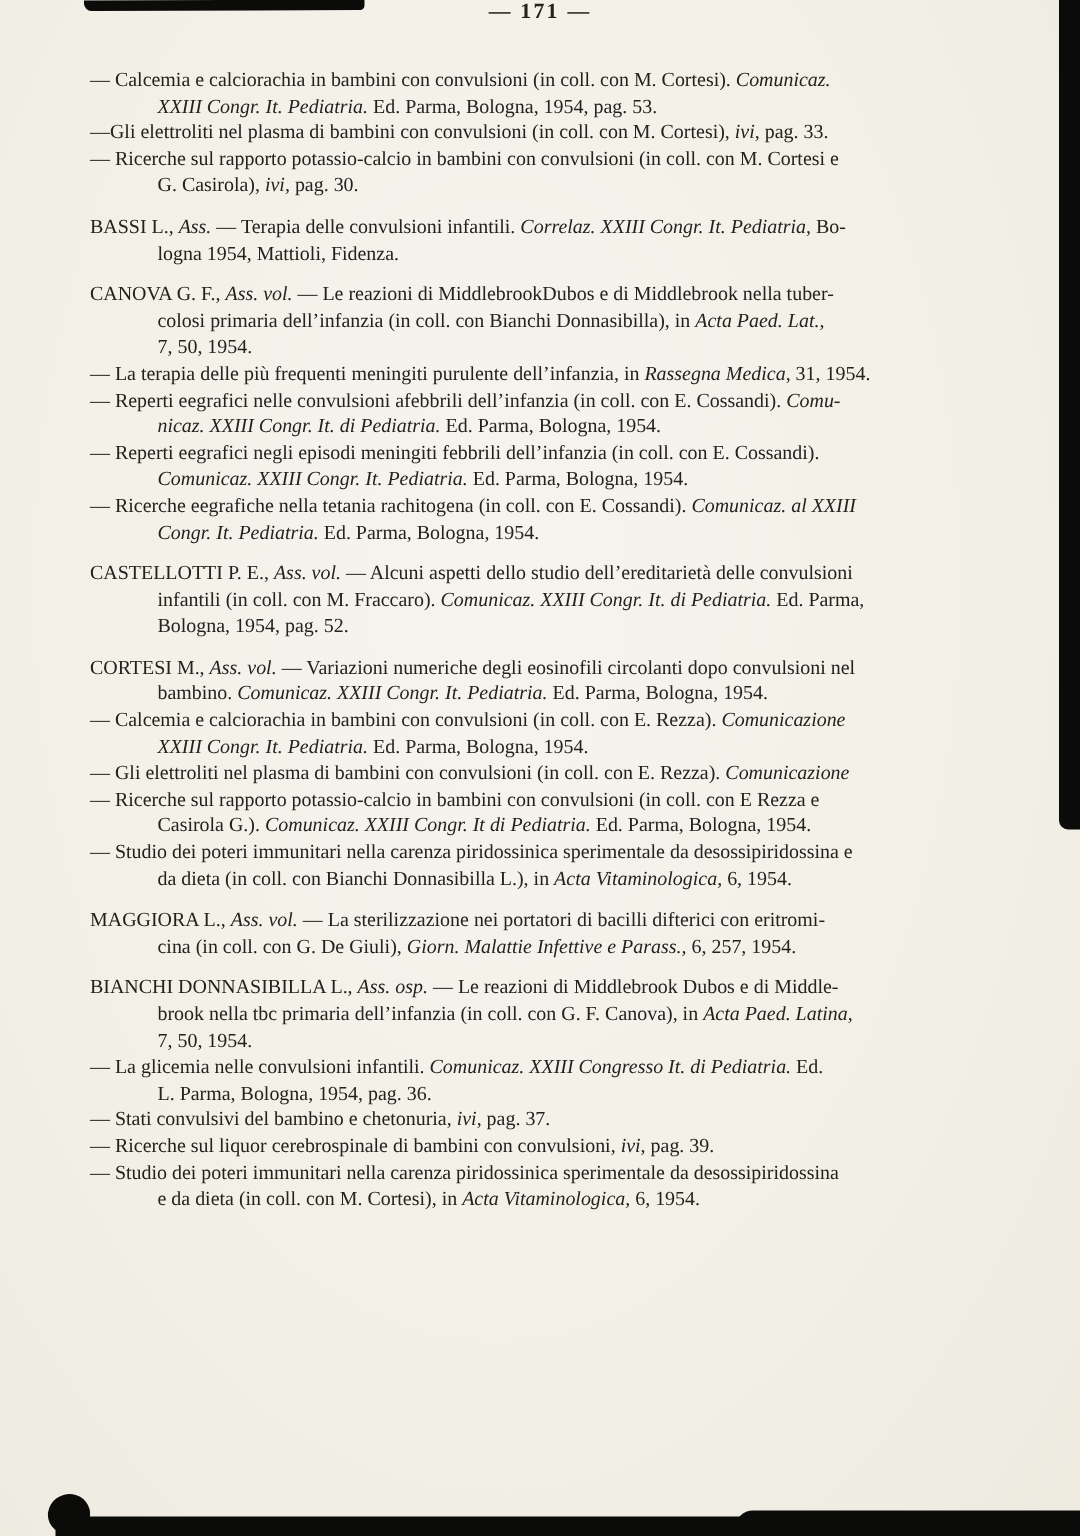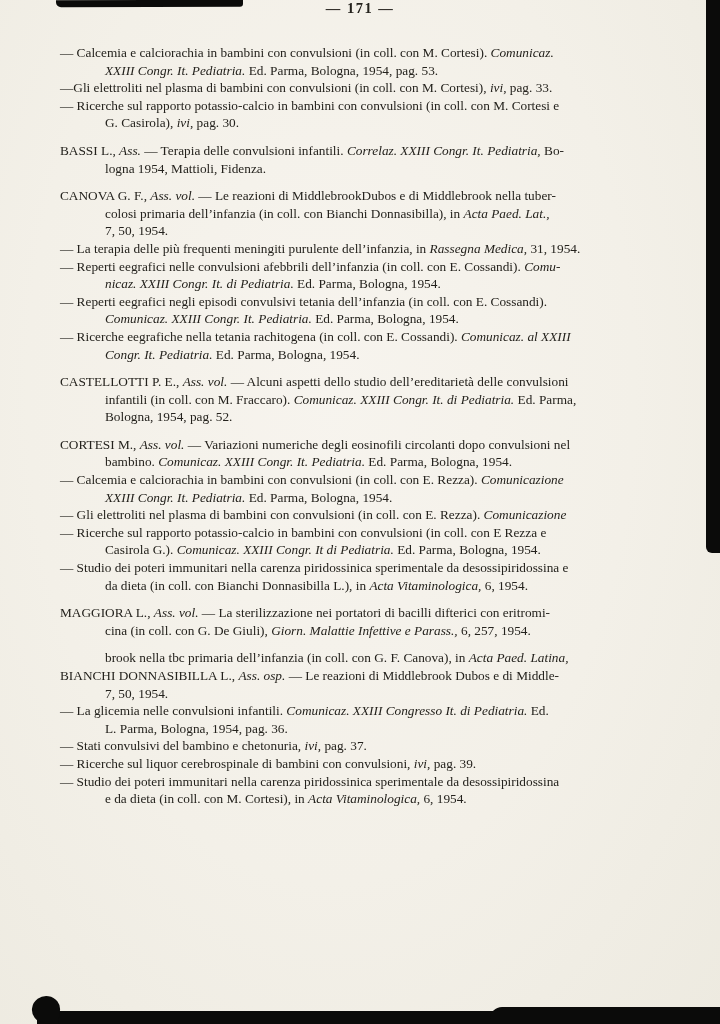--- a/index.html
+++ b/index.html
@@ -60,21 +60,21 @@
         <div class="line cont"><span class="rm">7, 50, 1954.</span></div>
       </div>
       <div class="entry">
         <div class="line"><span class="rm">— La terapia delle più frequenti meningiti purulente dell’infanzia, in </span><span class="it">Rassegna Medica</span><span class="rm">, 31, 1954.</span></div>
       </div>
       <div class="entry">
         <div class="line"><span class="rm">— Reperti eegrafici nelle convulsioni afebbrili dell’infanzia (in coll. con E. Cossandi). </span><span class="it">Comu-</span></div>
         <div class="line cont"><span class="it">nicaz. XXIII Congr. It. di Pediatria.</span><span class="rm"> Ed. Parma, Bologna, 1954.</span></div>
       </div>
       <div class="entry">
-        <div class="line"><span class="rm">— Reperti eegrafici negli episodi convulsivi tetania dell’infanzia (in coll. con E. Cossandi).</span></div>
+        <div class="line"><span class="rm">— Reperti eegrafici negli episodi meningiti febbrili dell’infanzia (in coll. con E. Cossandi).</span></div>
         <div class="line cont"><span class="it">Comunicaz. XXIII Congr. It. Pediatria.</span><span class="rm"> Ed. Parma, Bologna, 1954.</span></div>
       </div>
       <div class="entry">
         <div class="line"><span class="rm">— Ricerche eegrafiche nella tetania rachitogena (in coll. con E. Cossandi). </span><span class="it">Comunicaz. al XXIII</span></div>
         <div class="line cont"><span class="it">Congr. It. Pediatria.</span><span class="rm"> Ed. Parma, Bologna, 1954.</span></div>
       </div>
       <div class="entry gap">
         <div class="line"><span class="rm">CASTELLOTTI P. E., </span><span class="it">Ass. vol.</span><span class="rm"> — Alcuni aspetti dello studio dell’ereditarietà delle convulsioni</span></div>
         <div class="line cont"><span class="rm">infantili (in coll. con M. Fraccaro). </span><span class="it">Comunicaz. XXIII Congr. It. di Pediatria.</span><span class="rm"> Ed. Parma,</span></div>
         <div class="line cont"><span class="rm">Bologna, 1954, pag. 52.</span></div>
@@ -96,22 +96,22 @@
       </div>
       <div class="entry">
         <div class="line"><span class="rm">— Studio dei poteri immunitari nella carenza piridossinica sperimentale da desossipiridossina e</span></div>
         <div class="line cont"><span class="rm">da dieta (in coll. con Bianchi Donnasibilla L.), in </span><span class="it">Acta Vitaminologica,</span><span class="rm"> 6, 1954.</span></div>
       </div>
       <div class="entry gap">
         <div class="line"><span class="rm">MAGGIORA L., </span><span class="it">Ass. vol.</span><span class="rm"> — La sterilizzazione nei portatori di bacilli difterici con eritromi-</span></div>
         <div class="line cont"><span class="rm">cina (in coll. con G. De Giuli), </span><span class="it">Giorn. Malattie Infettive e Parass.,</span><span class="rm"> 6, 257, 1954.</span></div>
       </div>
       <div class="entry gap">
+        <div class="line"><span class="rm">BIANCHI DONNASIBILLA L., </span><span class="it">Ass. osp.</span><span class="rm"> — Le reazioni di Middlebrook Dubos e di Middle-</span></div>
         <div class="line cont"><span class="rm">brook nella tbc primaria dell’infanzia (in coll. con G. F. Canova), in </span><span class="it">Acta Paed. Latina,</span></div>
-        <div class="line"><span class="rm">BIANCHI DONNASIBILLA L., </span><span class="it">Ass. osp.</span><span class="rm"> — Le reazioni di Middlebrook Dubos e di Middle-</span></div>
         <div class="line cont"><span class="rm">7, 50, 1954.</span></div>
       </div>
       <div class="entry">
         <div class="line"><span class="rm">— La glicemia nelle convulsioni infantili. </span><span class="it">Comunicaz. XXIII Congresso It. di Pediatria.</span><span class="rm"> Ed.</span></div>
         <div class="line cont"><span class="rm">L. Parma, Bologna, 1954, pag. 36.</span></div>
       </div>
       <div class="entry">
         <div class="line"><span class="rm">— Stati convulsivi del bambino e chetonuria, </span><span class="it">ivi</span><span class="rm">, pag. 37.</span></div>
       </div>
       <div class="entry">

